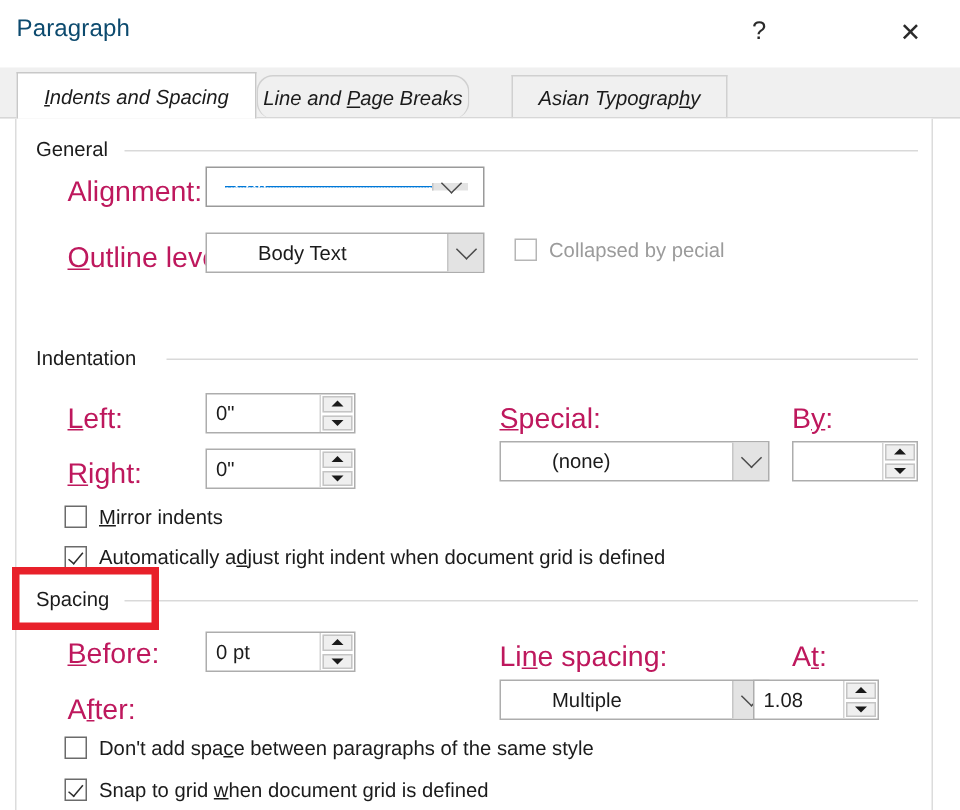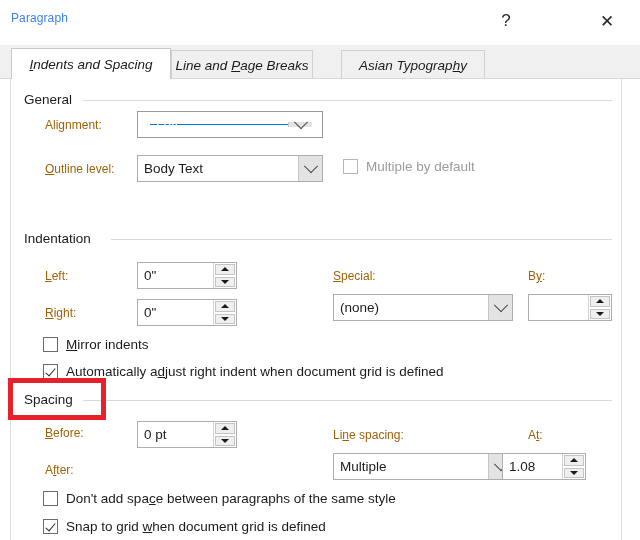--- a/index.html
+++ b/index.html
@@ -17,22 +17,22 @@
   }
 
   
   .titlebar {
     position: absolute; left: 0; top: 0;
     width: 640px; height: 45px;
     background: #ffffff;
   }
   .title-text {
     position: absolute; left: 11px; top: 11px;
-    font-size: 12px;
-    color: #3b82f6;
+    font-size: 16px;
+    color: #0c4a6e;
     letter-spacing: .1px;
   }
   .win-btn {
     position: absolute; top: 6px;
     width: 34px; height: 30px;
     display: flex; align-items: center; justify-content: center;
     color: #2a2a2a;
     cursor: default;
   }
   .win-help { left: 489px; font-size: 17px; }
@@ -65,21 +65,21 @@
     font-style: italic;
   }
   .tab.active {
     background: #ffffff;
     border-color: #c8c8c8;
     top: 48px;
     height: 31px;
     z-index: 3;
   }
   .tab-0 { left: 11px;  width: 160px; }
-  .tab-1 { left: 171px; width: 142px; }
+  .tab-1 { left: 171px; width: 142px; border-radius: 11px; }
   .tab-2 { left: 341px; width: 144px; }
   .ul { text-decoration: underline; }
 
   
   .body-area {
     position: absolute; left: 10px; top: 79px;
     width: 612px; height: 461px;
     background: #ffffff;
     border-left: 1px solid #dcdcdc;
     border-right: 1px solid #dcdcdc;
@@ -95,34 +95,35 @@
     white-space: nowrap;
   }
   .grp-line {
     position: absolute;
     height: 1px;
     background: #d9d9d9;
   }
 
   .fld-label {
     position: absolute;
-    font-size: 12px;
-    color: #a16207;
+    font-size: 19px;
+    color: #be185d;
     white-space: nowrap;
   }
 
   
   .combo {
     position: absolute;
     height: 27px;
     border: 1px solid #adadad;
     background: #ffffff;
     box-sizing: border-box;
     display: flex;
     align-items: stretch;
+    padding-left: 28px;
   }
   .combo-text {
     flex: 1;
     display: flex; align-items: center;
     padding-left: 6px;
     font-size: 13.5px;
     color: #1b1b1b;
     overflow: hidden;
     white-space: nowrap;
   }
@@ -279,21 +280,21 @@
 
     <div class="combo" style="left:126px; top:76px; width:186px;">
       <div class="combo-text">Body Text</div>
       <div class="combo-arrow">
           <div class="chev"></div>
         </div>
     </div>
 
     <div class="chk-row" style="left:332px; top:80px;">
       <span class="chk-box disabled"></span>
-      <span class="chk-label disabled">Multiple by default</span>
+      <span class="chk-label disabled">Collapsed by pecial</span>
     </div>
 
     <div class="grp-label" style="left:13px; top:152px;">Indentation</div>
     <div class="grp-line" style="left:100px; top:160px; width:501px;"></div>
 
     <div class="fld-label" style="left:34px; top:190px;"><span class="ul">L</span>eft:</div>
     <div class="spin" style="left:126px; top:183px; width:100px;">
       <div class="spin-text">0"</div>
       <div class="spin-btns">
         <div class="spin-up">

